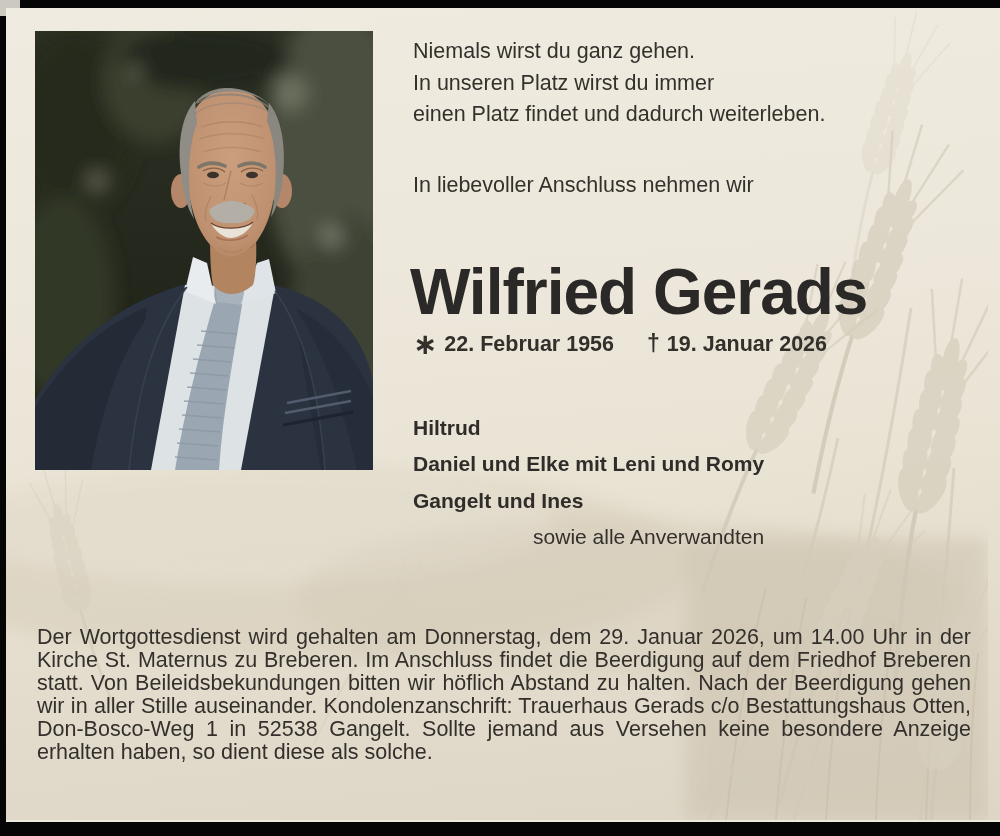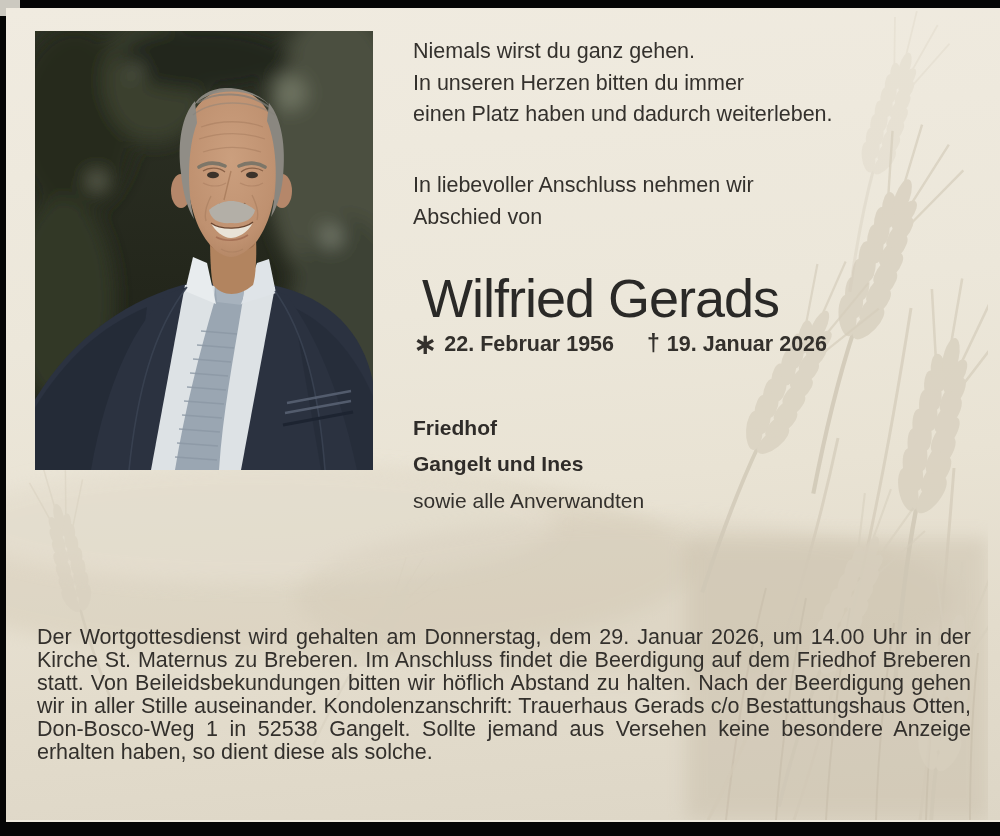--- a/index.html
+++ b/index.html
@@ -16,21 +16,21 @@
     box-sizing:content-box;overflow:hidden;padding-left:29px;
   }
   .wheat{position:absolute;left:0;top:0;width:982px;height:812px;pointer-events:none;}
   .photo{position:absolute;left:29px;top:23px;width:338px;height:439px;overflow:hidden;}
   .photo svg{display:block;width:338px;height:439px;}
 
   .txt{position:absolute;color:#34312d;}
   .quote{left:407px;top:28px;font-size:21.5px;line-height:31.5px;}
   .intro{left:407px;top:162px;font-size:21.5px;line-height:31.5px;}
   .name{
-    left:404px;top:247px;margin:12px;font-size:54px;font-weight:400;
+    left:404px;top:247px;margin:0;font-size:64px;font-weight:700;
     letter-spacing:-1px;color:#2a2927;white-space:nowrap;
   }
   .dates{left:407px;top:322px;font-size:21.5px;white-space:nowrap;color:#33302c;font-weight:bold;}
   .dates .star{font-size:29px;vertical-align:-3px;margin-right:7px;line-height:0;}
   .dates .cross{font-size:23px;margin-left:33px;margin-right:7px;}
   .mourners{left:407px;top:402px;font-size:21px;line-height:36.3px;}
   .mourners .bold{font-weight:700;color:#2f2c29;}
   .mourners .regular{font-weight:400;text-align:right;}
   .announcement{
     left:23px;top:610px;width:934px;margin:8px;
@@ -193,37 +193,37 @@
         <path d="M158,76 C 172,56 220,54 238,78 C 226,62 204,56 190,57 C 175,58 164,64 158,76 Z" fill="#8e8b84" opacity="0.95"></path>
         <g stroke="#83807a" fill="none" opacity="0.7">
           <path d="M162,72 C 180,60 212,60 234,76" stroke-width="2"></path>
           <path d="M158,84 C 178,68 216,68 240,84" stroke-width="1.5" opacity="0.6"></path>
         </g>
       </svg>
     </div>
 
     <div class="txt quote">
       <div>Niemals wirst du ganz gehen.</div>
-      <div>In unseren Herzen bitten du immer</div>
-      <div>einen Platz haben und dadurch weiterleben.</div>
+      <div>In unseren Platz wirst du immer</div>
+      <div>einen Platz findet und dadurch weiterleben.</div>
     </div>
 
     <div class="txt intro">
       <div>In liebevoller Anschluss nehmen wir</div>
-      <div>Abschied von</div>
     </div>
 
     <h1 class="txt name">Wilfried Gerads</h1>
 
     <div class="txt dates">
       <span class="star">∗</span><span>22. Februar 1956</span><span class="cross">†</span><span>19. Januar 2026</span>
     </div>
 
     <div class="txt mourners">
-      <div class="bold">Friedhof</div>
+      <div class="bold">Hiltrud</div>
+      <div class="bold">Daniel und Elke mit Leni und Romy</div>
       <div class="bold">Gangelt und Ines</div>
       <div class="regular">sowie alle Anverwandten</div>
     </div>
 
     <p class="txt announcement">Der Wortgottesdienst wird gehalten am Donnerstag, dem 29. Januar 2026, um 14.00 Uhr in der Kirche St. Maternus zu Breberen. Im Anschluss findet die Beerdigung auf dem Friedhof Breberen statt. Von Beileidsbekundungen bitten wir höflich Abstand zu halten. Nach der Beerdigung gehen wir in aller Stille auseinander. Kondolenzanschrift: Trauerhaus Gerads c/o Bestattungshaus Otten, Don-Bosco-Weg 1 in 52538 Gangelt. Sollte jemand aus Versehen keine besondere Anzeige erhalten haben, so dient diese als solche.</p>
 
   </div>
 </div>
 
 </body></html>

